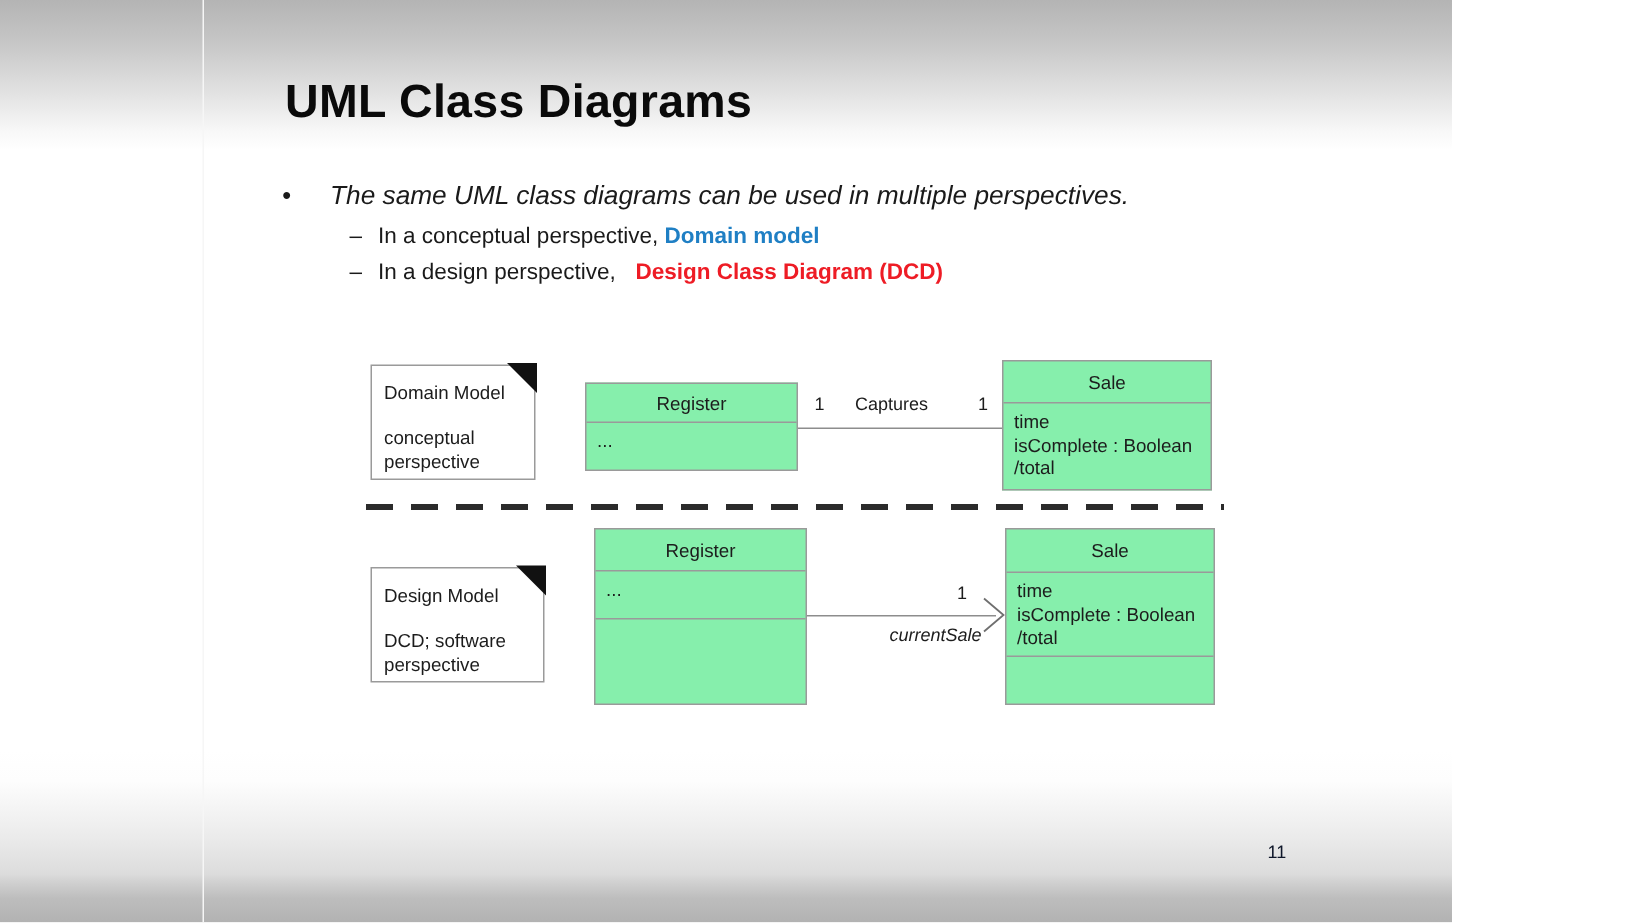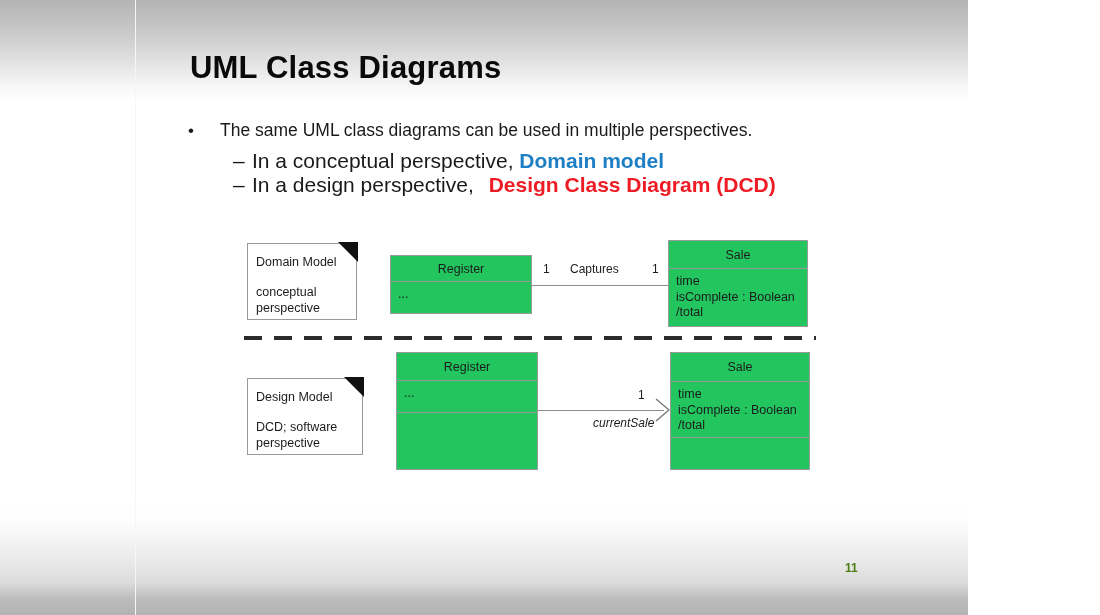--- a/index.html
+++ b/index.html
@@ -59,31 +59,32 @@
   }
 
   
   .bullet-l1 {
     position: absolute;
     left: 188px;
     top: 120px;
     font-size: 17.5px;
     color: #1a1a1a;
     white-space: nowrap;
+    font-style: italic;
   }
   .bullet-l1 .dot {
     display: inline-block;
     width: 32px;
     font-size: 17px;
     color: #1a1a1a;
   }
   .bullet-l2 {
     position: absolute;
     left: 233px;
-    font-size: 21px;
+    font-size: 15px;
     color: #1a1a1a;
     white-space: nowrap;
   }
   .bullet-l2.row1 { top: 149px; }
   .bullet-l2.row2 { top: 173px; }
   .bullet-l2 .dash {
     display: inline-block;
     width: 19px;
     color: #1a1a1a;
   }
@@ -97,21 +98,21 @@
     top: 0;
     width: 1100px;
     height: 615px;
     pointer-events: none;
   }
   #figure * { pointer-events: auto; }
 
   .uml-box {
     position: absolute;
     border: 1px solid #9a9a9a;
-    background: #22c55e;
+    background: #86efac;
     box-sizing: border-box;
   }
   .uml-name {
     text-align: center;
     font-size: 12.5px;
     color: #1c1c1c;
     box-sizing: border-box;
     border-bottom: 1px solid #9a9a9a;
     display: flex;
     align-items: center;
@@ -175,22 +176,21 @@
     position: absolute;
     height: 4px;
     background-image: repeating-linear-gradient(to right, #2b2b2b 0px, #2b2b2b 18px, rgba(0,0,0,0) 18px, rgba(0,0,0,0) 30px);
   }
 
   .page-number {
     position: absolute;
     left: 845px;
     top: 561px;
     font-size: 12px;
-    color: #4d7c0f;
-    font-weight: bold;
+    color: #0f172a;
   }
 </style>
 </head>
 <body>
 
 <div id="slide">
 
   <div class="band-top"></div>
   <div class="band-bottom"></div>
   <div class="edge-left"></div>

